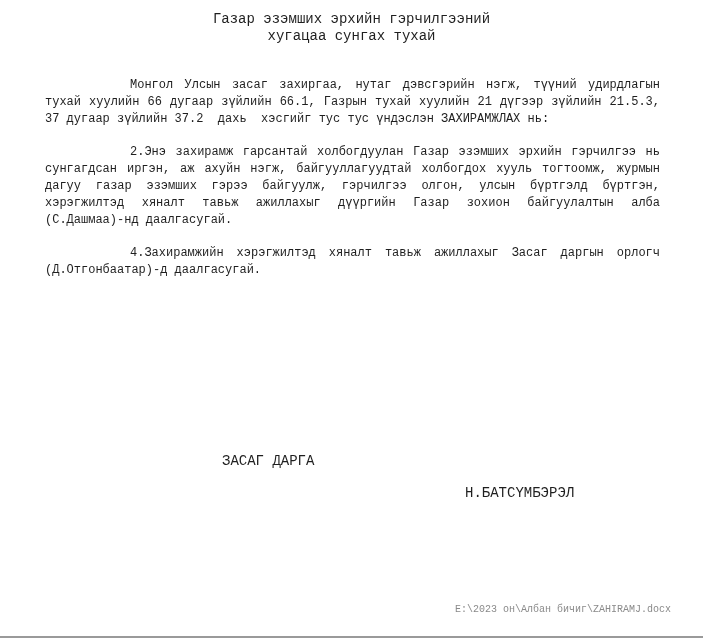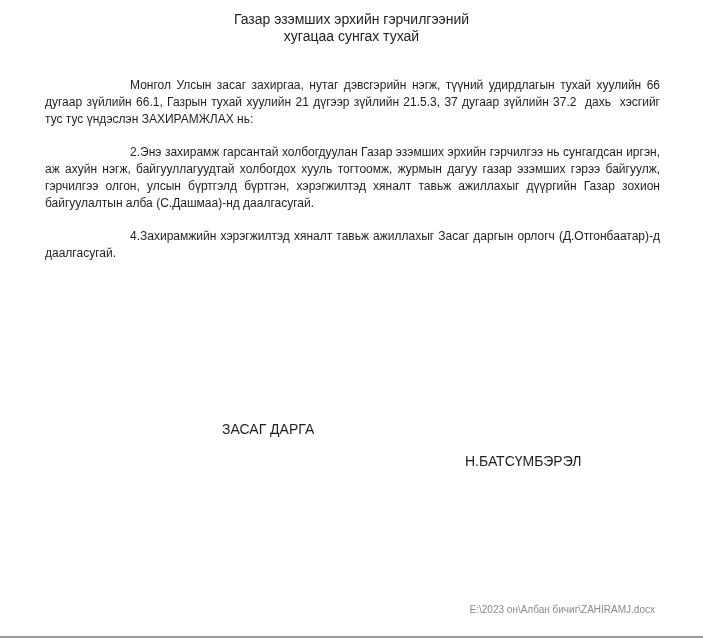--- a/index.html
+++ b/index.html
@@ -5,21 +5,21 @@
   html, body {
     margin: 0;
     padding: 0;
     background: #ffffff;
   }
   .page {
     position: relative;
     width: 703px;
     height: 643px;
     background: var(--background, #ffffff);
-    font-family: Liberation Sans, sans-serif;
+    font-family: Liberation Mono, monospace;
     color: var(--text, #1f1f1f);
     overflow: hidden;
   }
   .doc-title {
     position: absolute;
     top: 11px;
     left: 0;
     width: 100%;
     text-align: center;
     font-size: 14px;
@@ -35,42 +35,42 @@
     line-height: 17px;
     text-align: justify;
   }
   .para {
     margin: 0 0 16px 0;
     text-indent: 85px;
     white-space: pre-wrap;
   }
   .signature-row {
     position: absolute;
-    top: 421px;
+    top: 453px;
     left: 0;
     width: 703px;
     height: 17px;
     font-size: 14px;
     line-height: 17px;
   }
   .sig-role {
     position: absolute;
     left: 222px;
     white-space: nowrap;
   }
   .sig-name {
     position: absolute;
     left: 465px;
     white-space: nowrap;
     margin-top: 32px;
   }
   .footer-path {
     position: absolute;
     top: 604px;
-    right: 48px;
+    right: 32px;
     font-size: 10px;
     line-height: 12px;
     color: var(--footer-text, #8a8a8a);
     white-space: pre;
   }
   .bottom-rule {
     position: absolute;
     top: 636px;
     left: 0;
     width: 703px;

